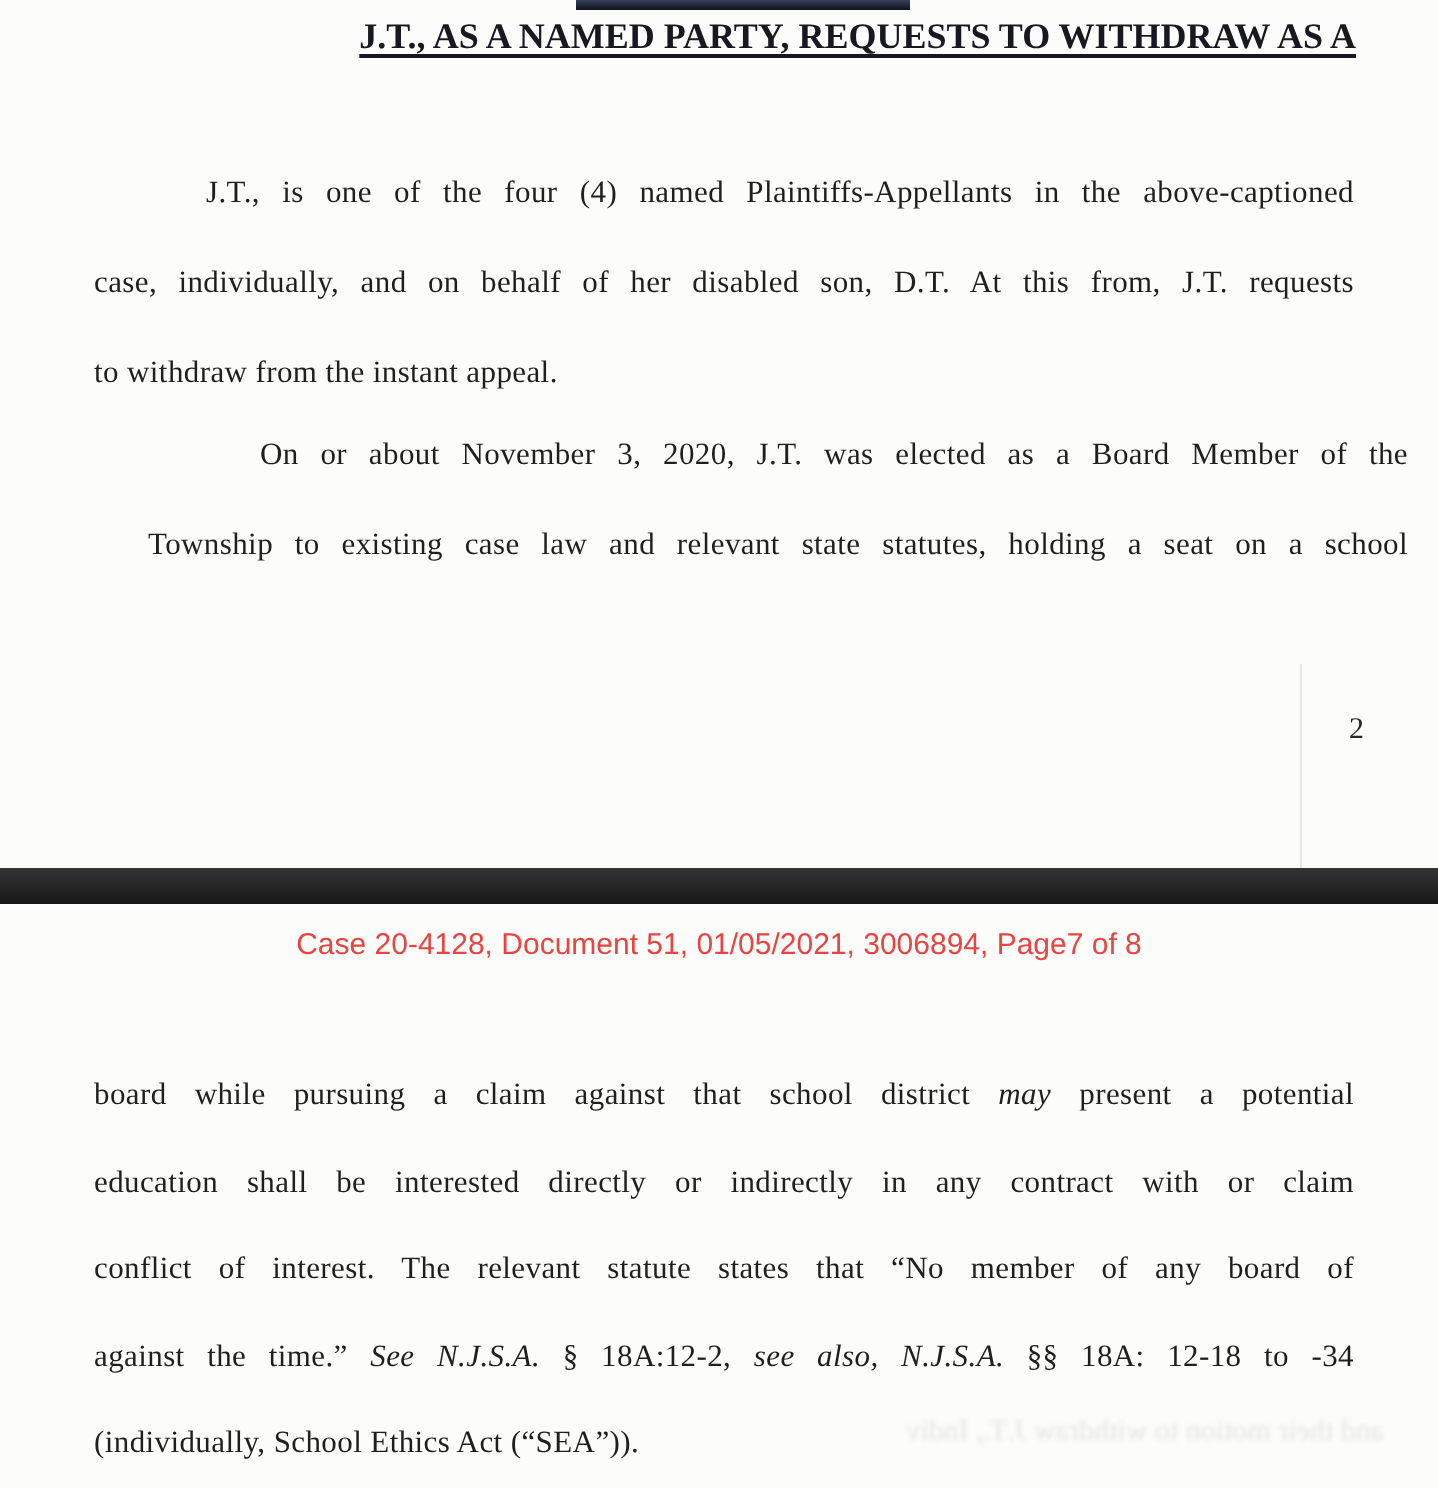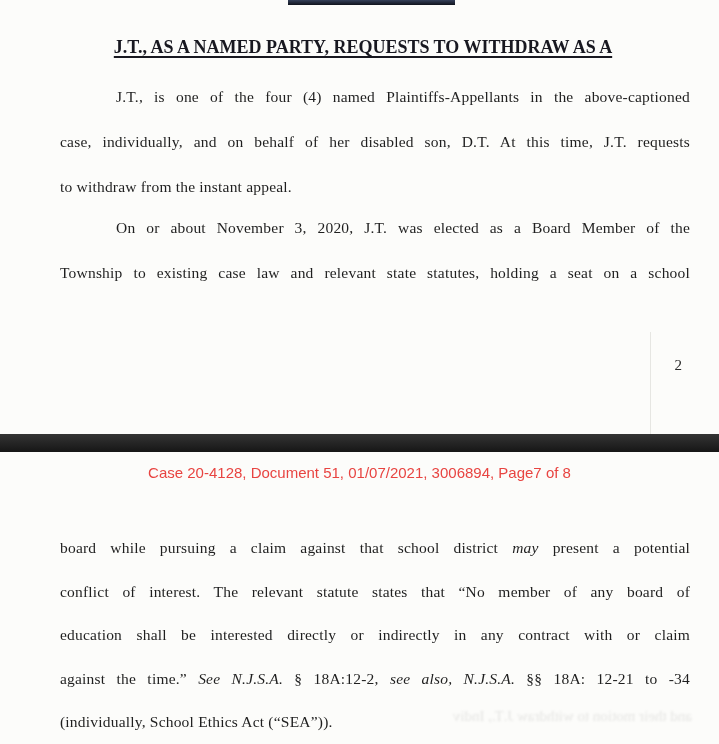--- a/index.html
+++ b/index.html
@@ -14,36 +14,36 @@
   }
   
   .top-underline {
     position: absolute;
     left: 288px; top: 0;
     width: 167px; height: 5px;
     background: linear-gradient(#35405a, #10131c);
   }
   .heading {
     position: absolute;
-    left: 48px; top: 33px;
+    left: 48px; top: 4px;
     width: 630px;
-    text-align: center;
+    text-align: right;
     font-weight: bold;
     font-size: 18px;
     line-height: 28px;
     color: #181820;
   }
   .heading .u {
     text-decoration: underline;
     text-decoration-thickness: 2px;
     text-underline-offset: 3px;
   }
-  .body-block { position: absolute; left: 60px; width: 630px; }
+  .body-block { position: absolute; left: 47px; width: 630px; }
   .para1 { top: 74px; }
-  .para2 { top: 205px; }
+  .para2 { top: 205px; margin-left: 27px; }
   .page2-body { top: 526px; }
   .line {
     font-size: 15.5px;
     line-height: 45px;
     height: 45px;
     letter-spacing: 0.2px;
     white-space: nowrap;
   }
   .page2-body .line { line-height: 43.5px; height: 43.5px; }
   .jf { text-align: justify; text-align-last: justify; }
@@ -95,40 +95,40 @@
 <div class="page">
 
   <div class="top-underline"></div>
 
   <div class="heading">
     <div><span class="u">J.T., AS A NAMED PARTY, REQUESTS TO WITHDRAW AS A</span></div>
   </div>
 
   <div class="body-block para1">
     <div class="line jf indent">J.T., is one of the four (4) named Plaintiffs-Appellants in the above-captioned</div>
-    <div class="line jf">case, individually, and on behalf of her disabled son, D.T. At this time, J.T. requests</div>
+    <div class="line jf">case, individually, and on behalf of her disabled son, D.T. At this from, J.T. requests</div>
     <div class="line">to withdraw from the instant appeal.</div>
   </div>
 
   <div class="body-block para2">
     <div class="line jf indent">On or about November 3, 2020, J.T. was elected as a Board Member of the</div>
     <div class="line jf">Township to existing case law and relevant state statutes, holding a seat on a school</div>
   </div>
 
   <div class="page-number">2</div>
 
   <div class="scan-line"></div>
 
   <div class="divider-band"></div>
 
-  <div class="stamp" style="color: rgb(232, 68, 65);">Case 20-4128, Document 51, 01/07/2021, 3006894, Page7 of 8</div>
+  <div class="stamp" style="color: rgb(232, 68, 65);">Case 20-4128, Document 51, 01/05/2021, 3006894, Page7 of 8</div>
 
   <div class="body-block page2-body">
     <div class="line jf"><span>board while pursuing a claim against that school district </span><i>may</i><span> present a potential</span></div>
+    <div class="line jf">education shall be interested directly or indirectly in any contract with or claim</div>
     <div class="line jf">conflict of interest. The relevant statute states that “No member of any board of</div>
-    <div class="line jf">education shall be interested directly or indirectly in any contract with or claim</div>
-    <div class="line jf"><span>against the time.” </span><i>See N.J.S.A.</i><span> § 18A:12-2, </span><i>see also, N.J.S.A.</i><span> §§ 18A: 12-21 to -34</span></div>
+    <div class="line jf"><span>against the time.” </span><i>See N.J.S.A.</i><span> § 18A:12-2, </span><i>see also, N.J.S.A.</i><span> §§ 18A: 12-18 to -34</span></div>
     <div class="line">(individually, School Ethics Act (“SEA”)).</div>
   </div>
 
   <div class="ghost">and their motion to withdraw J.T., Indiv</div>
 
 </div>
 
 </body></html>

